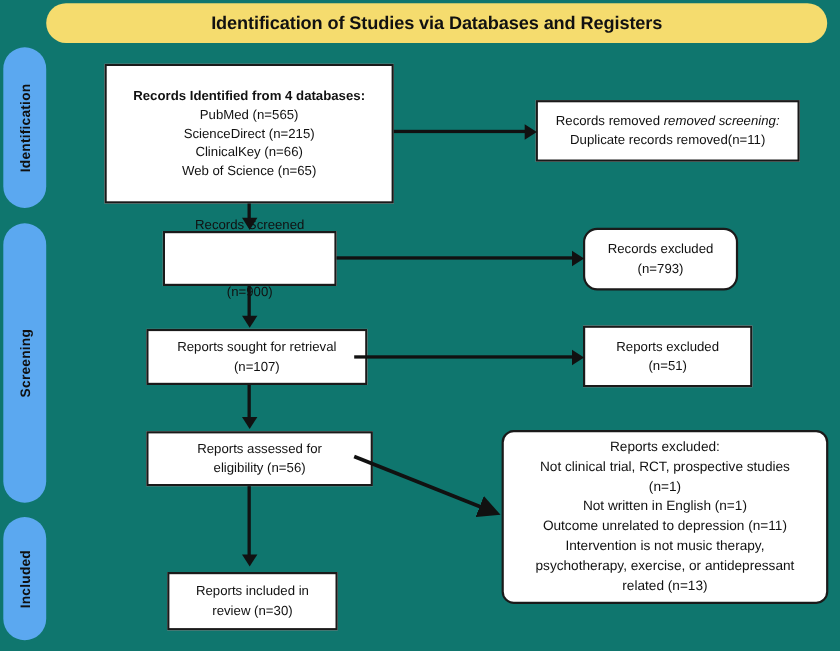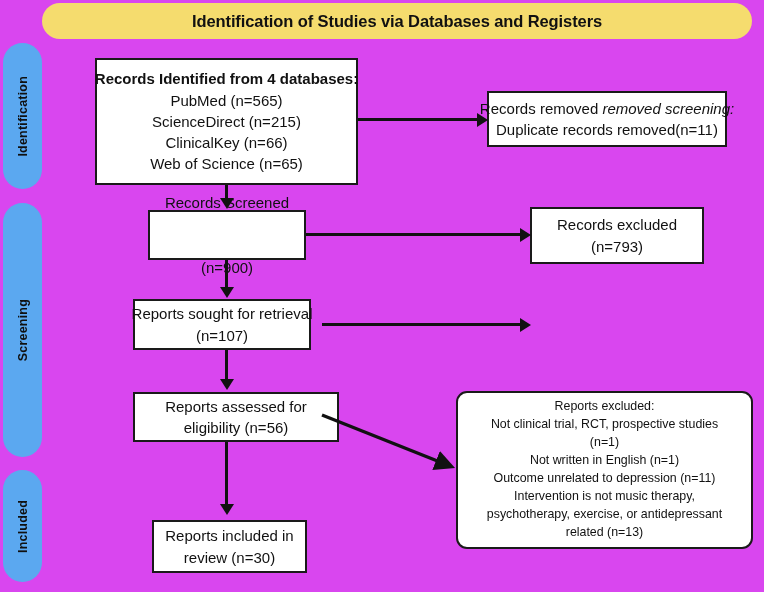--- a/index.html
+++ b/index.html
@@ -7,21 +7,21 @@
     padding: 0;
     background: #ffffff;
   }
   body {
     font-family: "Liberation Sans", sans-serif;
   }
   #canvas {
     position: relative;
     width: 764px;
     height: 592px;
-    background: #d946ef;
+    background: #0f766e;
     overflow: hidden;
   }
   .banner {
     position: absolute;
     left: 42px;
     top: 3px;
     width: 710px;
     height: 36px;
     background: #F5DC6E;
     border-radius: 18px;
@@ -64,34 +64,34 @@
     position: absolute;
     background: #ffffff;
     border: 2px solid #1a1a1a;
     box-sizing: border-box;
     display: flex;
     flex-direction: column;
     align-items: center;
     justify-content: center;
     text-align: center;
     color: #111111;
-    font-size: 15px;
+    font-size: 12px;
     line-height: 1.42;
     padding: 3px 5px;
   }
   .box .line { display: block; white-space: nowrap; }
   .box .bold { font-weight: bold; }
   .box .ital { font-style: italic; }
 
   
   #box-records-identified { left: 95px;  top: 58px;  width: 263px; height: 127px; }
   #box-records-removed    { left: 487px; top: 91px;  width: 240px; height: 56px;  }
   #box-records-screened   { left: 148px; top: 210px; width: 158px; height: 50px; gap: 44px;  }
-  #box-records-excluded   { left: 530px; top: 207px; width: 174px; height: 57px;  }
-  #box-reports-sought     { left: 133px; top: 299px; width: 178px; height: 51px;  }
+  #box-records-excluded   { left: 530px; top: 207px; width: 141px; height: 57px; border-radius: 13px;  }
+  #box-reports-sought     { left: 133px; top: 299px; width: 201px; height: 51px;  }
   #box-reports-excluded   { left: 530px; top: 296px; width: 154px; height: 56px;  }
   #box-reports-assessed   { left: 133px; top: 392px; width: 206px; height: 50px; text-align: right;  }
   #box-reports-excluded-reasons { left: 456px; top: 391px; width: 297px; height: 158px;
                                   font-size: 12.4px; line-height: 1.45; padding: 4px 8px; border-radius: 11px; }
   #box-studies-included   { left: 152px; top: 520px; width: 155px; height: 53px;  }
 
   
   .conn { position: absolute; }
   .vline { background: #111111; width: 3px; }
   .hline { background: #111111; height: 3px; }
@@ -149,20 +149,24 @@
   <div class="box" id="box-records-excluded">
     <span class="line">Records excluded</span>
     <span class="line">(n=793)</span>
   </div>
 
   <div class="box" id="box-reports-sought">
     <span class="line">Reports sought for retrieval</span>
     <span class="line">(n=107)</span>
   </div>
 
+  <div class="box" id="box-reports-excluded">
+    <span class="line">Reports excluded</span>
+    <span class="line">(n=51)</span>
+  </div>
 
   <div class="box" id="box-reports-assessed">
     <span class="line">Reports assessed for</span>
     <span class="line">eligibility (n=56)</span>
   </div>
 
   <div class="box" id="box-reports-excluded-reasons">
     <span class="line">Reports excluded:</span>
     <span class="line">Not clinical trial, RCT, prospective studies</span>
     <span class="line">(n=1)</span>

